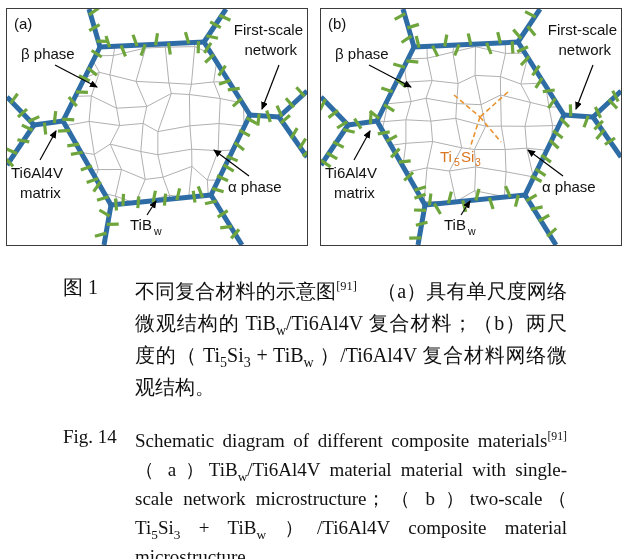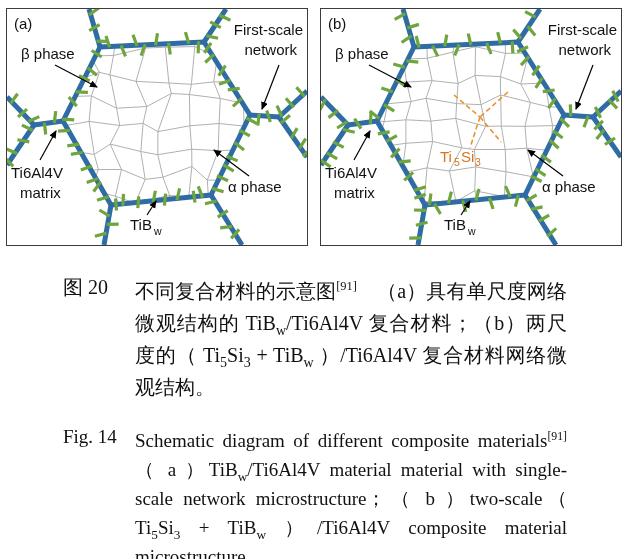--- a/index.html
+++ b/index.html
@@ -317,21 +317,21 @@
           <text x="119" y="153" class="ti5si3">Ti</text>
           <text x="133" y="157" class="ti5si3 sub">5</text>
           <text x="140" y="153" class="ti5si3">Si</text>
           <text x="154" y="157" class="ti5si3 sub">3</text>
         </g>
       </svg>
     </div>
   </div>
 
   <section class="caption cn">
-    <span class="cap-label">图 20</span>
+    <span class="cap-label">图 1</span>
     <p class="cap-body"><span>不同复合材料的示意图</span><sup>[91]</sup><span>　（a）具有单尺度网络微观结构的 TiB</span><sub>w</sub><span>/Ti6Al4V 复合材料；（b）两尺度的（ Ti</span><sub>5</sub><span>Si</span><sub>3</sub><span> + TiB</span><sub>w</sub><span> ）/Ti6Al4V 复合材料网络微观结构。</span></p>
   </section>
 
   <section class="caption en">
     <span class="cap-label">Fig. 14</span>
     <p class="cap-body"><span>Schematic diagram of different composite materials</span><sup>[91]</sup><span>（ a ）TiB</span><sub>w</sub><span>/Ti6Al4V material material with single-scale network microstructure；（ b ）two-scale（ Ti</span><sub>5</sub><span>Si</span><sub>3</sub><span> + TiB</span><sub>w</sub><span> ）/Ti6Al4V composite material microstructure</span></p>
   </section>
 </div>
 
 </body></html>

